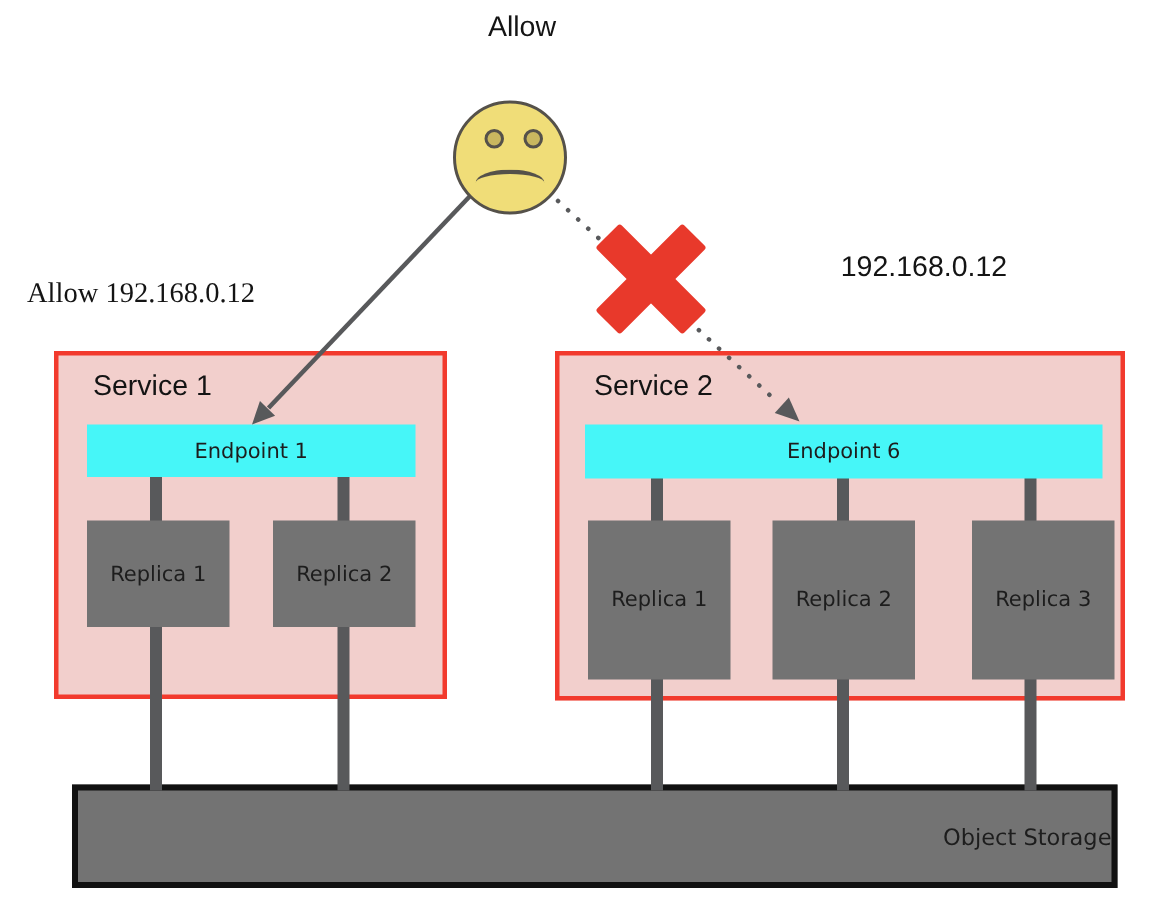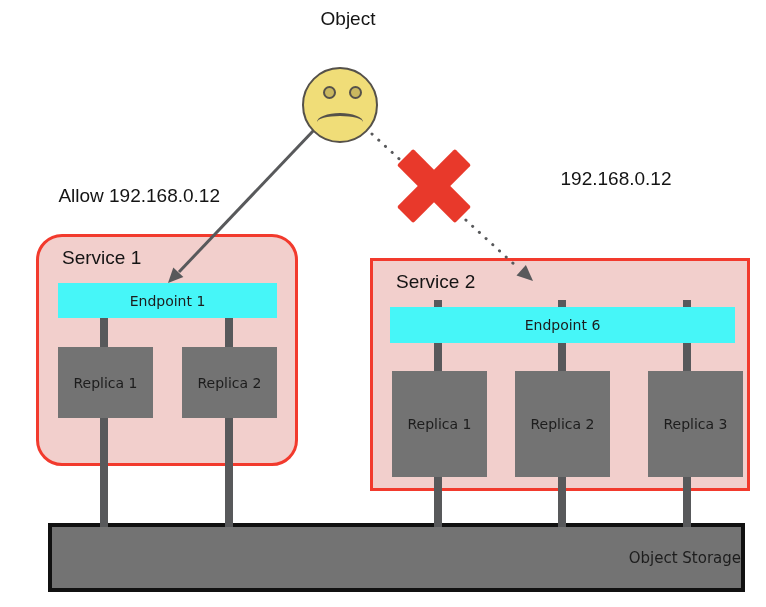--- a/index.html
+++ b/index.html
@@ -1,21 +1,21 @@
 <!DOCTYPE html>
 <html><head>
 <meta charset="utf-8">
 <style>
   html,body{margin:0;padding:0;background:#ffffff;}
   .canvas{
     position:relative;width:766px;height:607px;background:#ffffff;
     font-family:"Liberation Sans",sans-serif;overflow:hidden;
   }
   .txt{position:absolute;color:#141414;font-size:19px;line-height:25px;text-align:center;}
-  .txt-left{position:absolute;color:#141414;font-size:19px;line-height:25px;text-align:right;}
+  .txt-left{position:absolute;color:#141414;font-size:19px;line-height:25px;text-align:left;font-family:Liberation Serif, serif;}
 
   
   .face{
     position:absolute;left:302px;top:67px;width:76px;height:76px;
     background:#f0dd78;border:2px solid #55514a;border-radius:50%;
     box-sizing:border-box;z-index:7;
   }
   .eye{
     position:absolute;width:13px;height:13px;border-radius:50%;
     background:#c9b75f;border:2px solid #55514a;box-sizing:border-box;top:17px;
@@ -25,22 +25,22 @@
   .mouth{
     position:absolute;left:13px;top:44px;width:46px;height:18px;
     border-top:3px solid #55514a;box-sizing:border-box;
     border-radius:100% 100% 0 0 / 100% 100% 0 0;
   }
 
   
   .service{
     position:absolute;background:#f2cfcc;border:3px solid #f23a2d;box-sizing:content-box;
   }
-  .service-1{left:36px;top:234px;width:256px;height:226px;border-radius:26px;}
-  .service-2{left:370px;top:234px;width:374px;height:227px;margin-top:24px;}
+  .service-1{left:36px;top:234px;width:256px;height:226px;}
+  .service-2{left:370px;top:234px;width:374px;height:227px;}
   .service-title{
     position:absolute;left:23px;top:10px;font-size:19px;color:#141414;
     font-family:"Liberation Sans",sans-serif;
   }
   .endpoint{
     position:absolute;background:#46f6f8;display:flex;align-items:center;justify-content:center;
     font-family:"DejaVu Sans",sans-serif;font-size:14px;color:#1d1d1d;z-index:3;
   }
   .endpoint-1{left:19px;top:46px;width:219px;height:35px;}
   .endpoint-2{left:17px;top:46px;width:345px;height:36px;}
@@ -81,21 +81,21 @@
     <line x1="372" y1="134" x2="516" y2="266" stroke="#58595b" stroke-width="3" stroke-dasharray="0.1 9" stroke-linecap="round"></line>
     <polygon points="533,281 516.5,275.4 525.9,265" fill="#58595b"></polygon>
 
     <g transform="translate(434,186)" fill="#e8392b">
       <rect x="-41" y="-11.5" width="82" height="23" rx="2" transform="rotate(45)"></rect>
       <rect x="-41" y="-11.5" width="82" height="23" rx="2" transform="rotate(-45)"></rect>
     </g>
   </svg>
 
   <div class="txt" style="left:248px;top:6px;width:200px;z-index:4;">
-    <div>Object</div>
+    <div>Allow</div>
   </div>
 
   <div class="face">
     <div class="eye eye-l"></div>
     <div class="eye eye-r"></div>
     <div class="mouth"></div>
   </div>
 
   <div class="txt-left" style="left:18px;top:183px;width:202px;z-index:4;">Allow 192.168.0.12</div>
 

